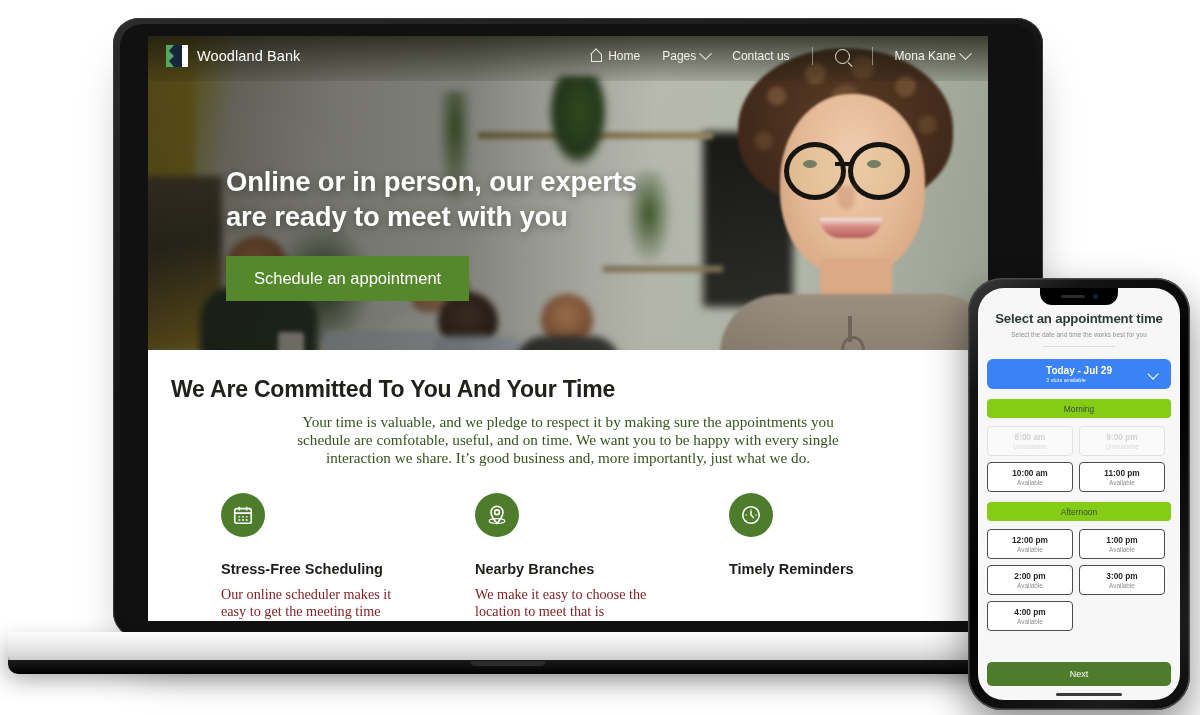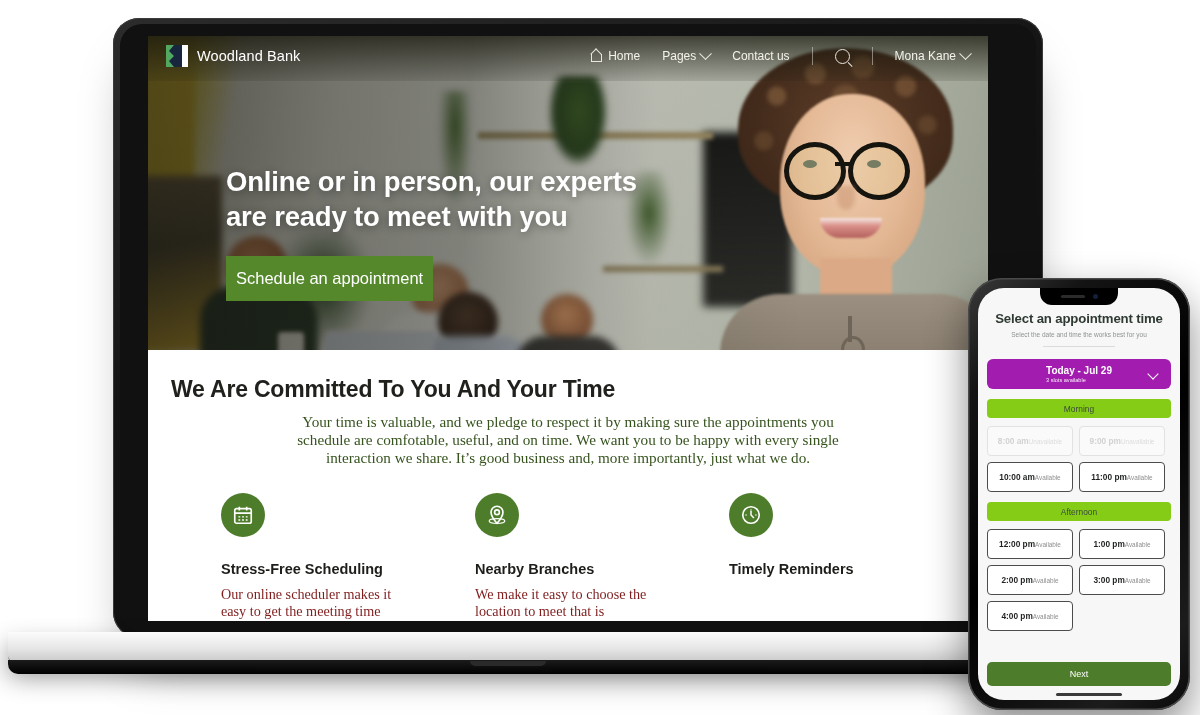--- a/index.html
+++ b/index.html
@@ -291,21 +291,21 @@
                     transform: rotate(45deg); }
 
   
   .hero-copy { position: absolute; left: 78px; top: 128px; z-index: 5; }
   .hero-title {
     color: #fff; font-size: 27.5px; font-weight: bold; line-height: 1.28;
     margin: 0 0 22px 0; text-shadow: 0 2px 8px rgba(0,0,0,.38); letter-spacing: -.2px;
   }
   .hero-cta {
     display: inline-block; background: #54882b; color: #fff;
-    font-size: 16.5px; padding: 13px 10px; border: none; cursor: pointer;
+    font-size: 16.5px; padding: 13px 28px; border: none; cursor: pointer;
     font-family: "Liberation Sans", sans-serif;
   }
 
   
   .committed { position: absolute; left: 0; top: 314px; width: 840px; padding: 26px 0 0 0; }
   .committed h2 {
     margin: 0; text-align: left; font-size: 23px; font-weight: bold; color: #20211d;
     letter-spacing: -.2px;
     padding-left: 23px;
   }
@@ -355,39 +355,39 @@
   }
 
   .ph-content { position: absolute; left: 0; top: 17px; width: 202px; padding: 0 9px; box-sizing: border-box; }
   .ph-title {
     text-align: center; font-size: 13.2px; font-weight: bold; color: #2f3a33;
     margin: 6px 0 0 0; letter-spacing: -.15px;
   }
   .ph-sub { text-align: center; font-size: 6.5px; color: #8d9490; margin: 5px 0 0 0; }
   .ph-rule { width: 72px; height: 1px; background: #dcdcdc; margin: 8px auto 0 auto; }
   .ph-date {
-    margin: 12px 0 0 0; background: #a21caf; border-radius: 6px; height: 30px;
+    margin: 12px 0 0 0; background: #3b82f6; border-radius: 6px; height: 30px;
     display: flex; align-items: center; justify-content: center; position: relative; color: #fff;
   }
   .ph-date-main { font-size: 10px; font-weight: bold; }
   .ph-date-sub { font-size: 5.6px; opacity: .92; margin-top: 1px; }
   .ph-date-chev {
     position: absolute; right: 14px; top: 11px;
     width: 7px; height: 7px; border-right: 1.4px solid #fff; border-bottom: 1.4px solid #fff;
     transform: rotate(45deg);
   }
   .ph-period {
     margin: 10px 0 0 0; background: #84cc16; border-radius: 4px; height: 19px;
     display: flex; align-items: center; justify-content: center;
     font-size: 8.4px; color: #3a4a39;
   }
   .ph-slots { display: flex; flex-wrap: wrap; gap: 6px; margin-top: 8px; }
   .ph-slot {
     width: 86px; height: 30px; border-radius: 4px; box-sizing: border-box;
-    display: flex; flex-direction: row; align-items: center; justify-content: center;
+    display: flex; flex-direction: column; align-items: center; justify-content: center;
     border: 1.3px solid #4c4c4c; background: #fff; cursor: pointer;
   }
   .ph-slot.unavail { border: 1.3px solid #e2e2e2; background: #fafafa; cursor: default; }
   .ph-slot-t { font-size: 8.3px; font-weight: bold; color: #1f231f; }
   .ph-slot-s { font-size: 6.4px; color: #8e8e8e; margin-top: 1px; }
   .ph-slot.unavail .ph-slot-t { color: #d2d2d2; font-weight: bold; }
   .ph-slot.unavail .ph-slot-s { color: #dcdcdc; }
   .ph-next {
     position: absolute; left: 9px; bottom: 14px; width: 184px; height: 24px;
     background: #4d7c2a; color: #fff; border: none; border-radius: 5px;

